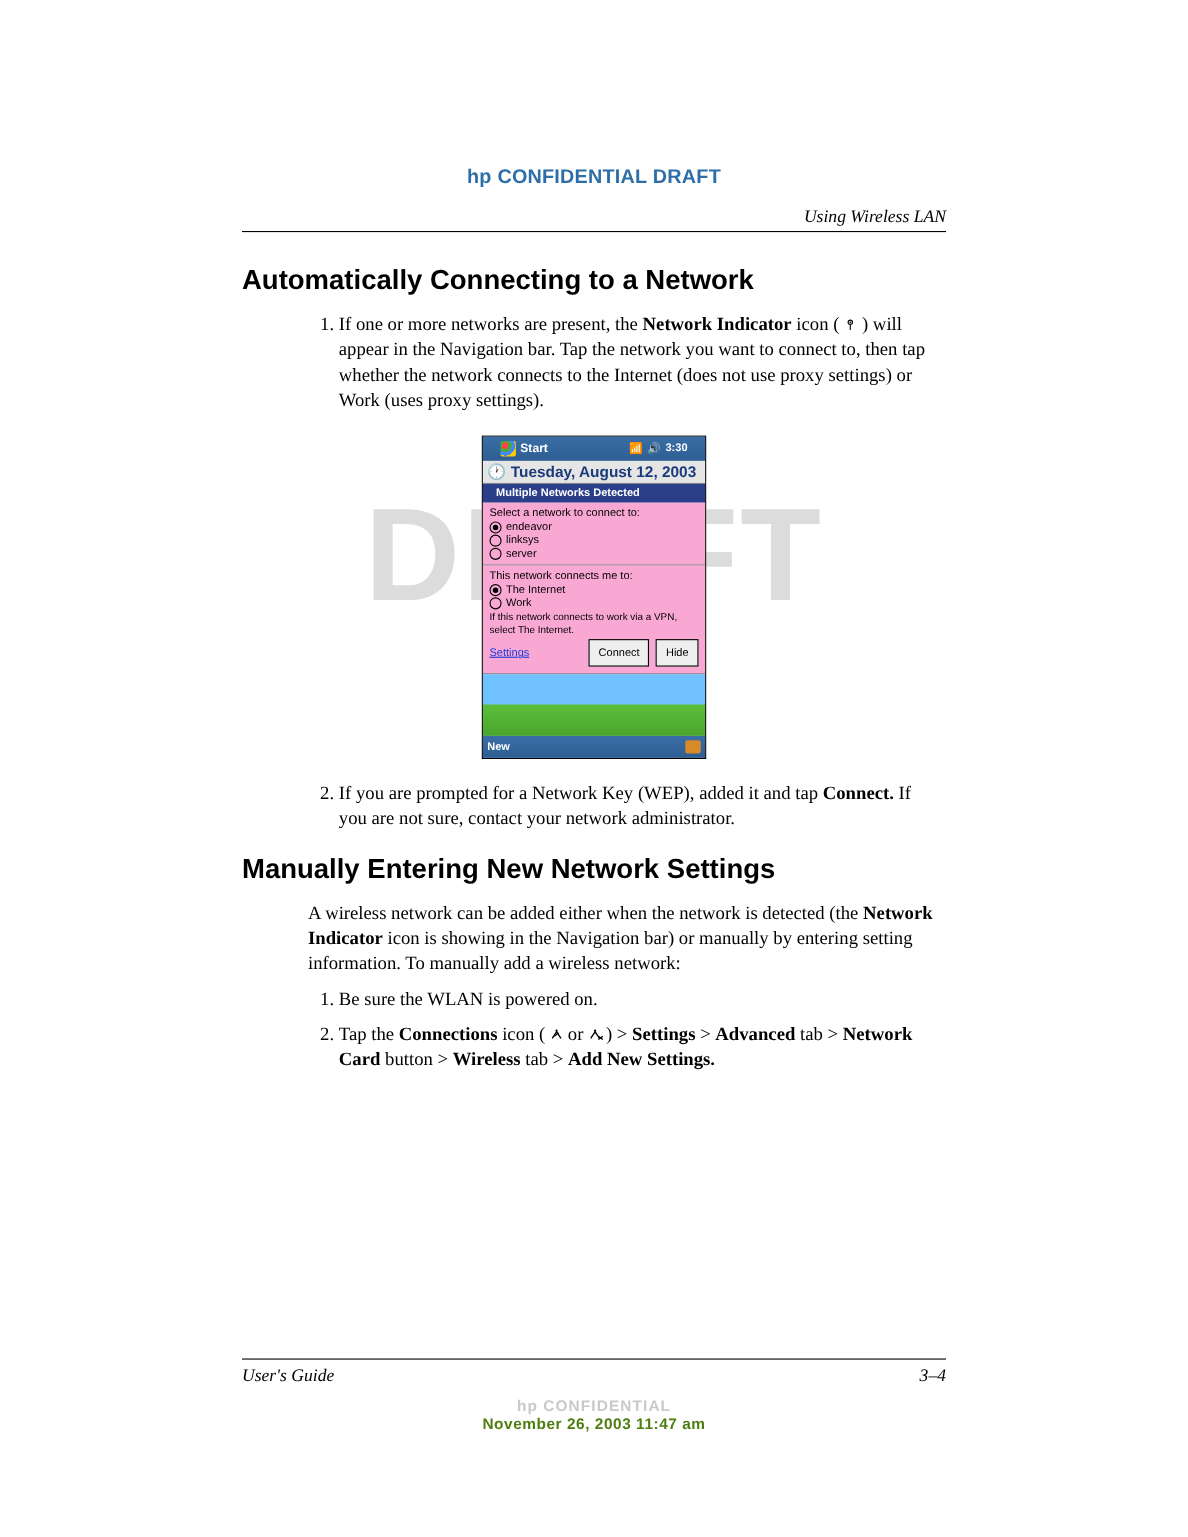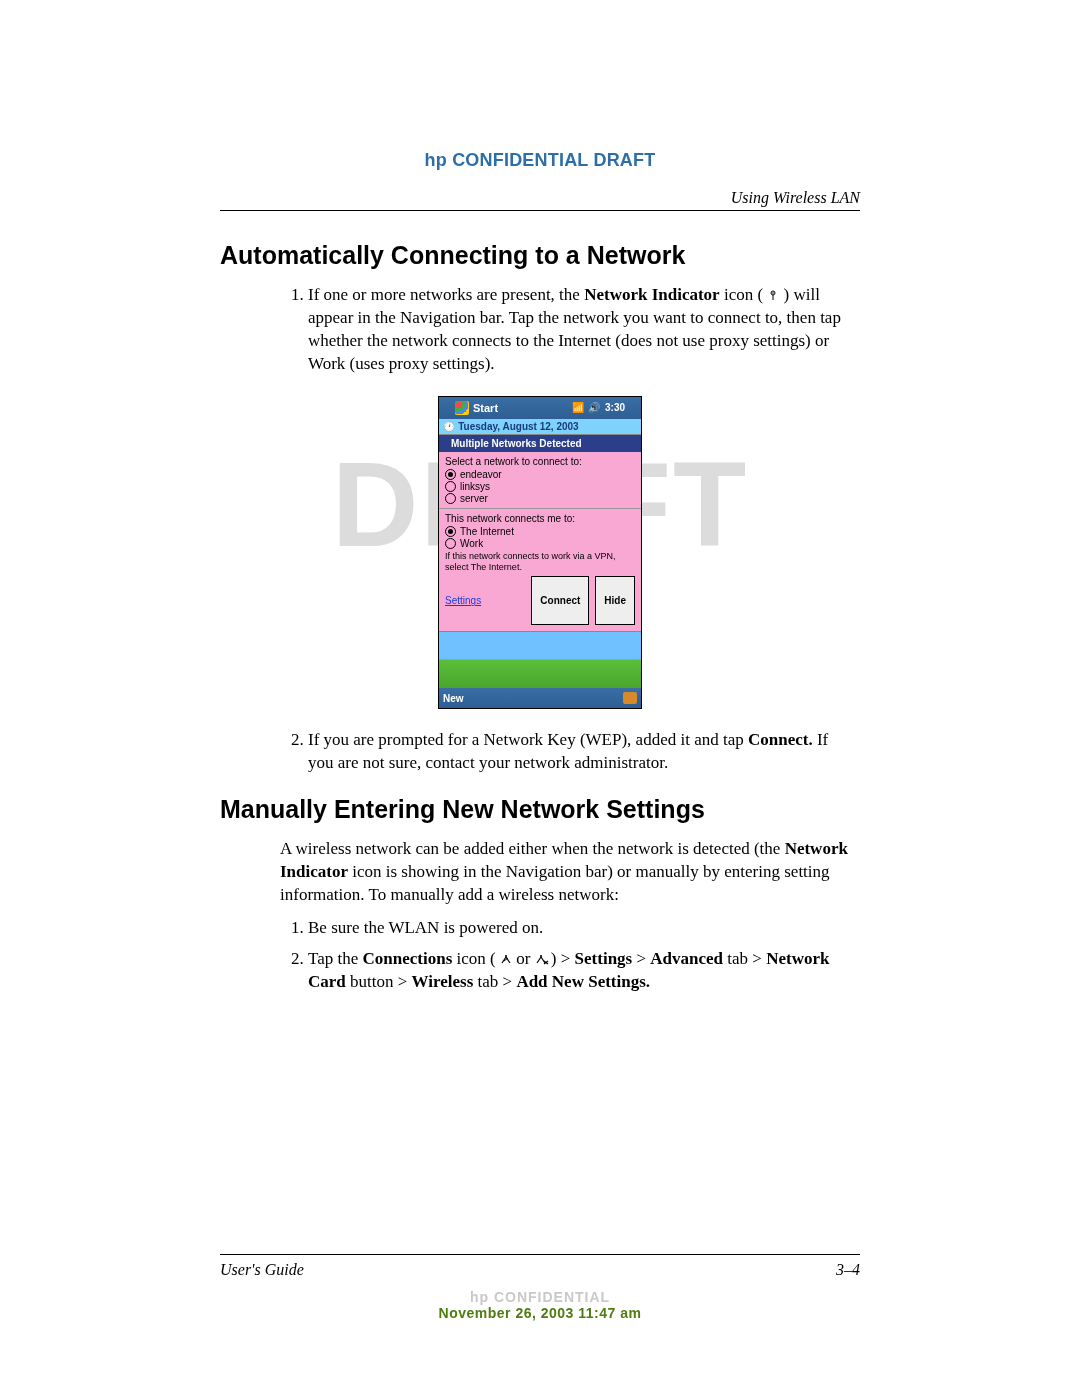--- a/index.html
+++ b/index.html
@@ -107,23 +107,23 @@
   .pda-flag {
     width: 14px;
     height: 14px;
     background: radial-gradient(circle at 30% 30%, #f44 3px, #4a4 3px 6px, #48f 6px 9px, #fc0 9px);
     border-radius: 2px;
     margin-right: 4px;
   }
   .pda-titlebar .spacer { flex: 1; }
   .pda-ticon { margin-left: 4px; font-size: 10px; }
   .pda-date {
-    background: #7dd3fc;
+    background: #e5e5e5;
     color: #1a3a7a;
-    font-size: 10px;
+    font-size: 14px;
     padding: 2px 4px;
     border-bottom: 1px solid #888;
     font-weight: bold;
   }
   .pda-band {
     background: #2a3e8a;
     color: #fff;
     font-weight: bold;
     font-size: 10px;
     padding: 3px 12px;
@@ -154,22 +154,22 @@
     display: flex;
     align-items: center;
     gap: 6px;
     margin-top: 4px;
   }
   .pda-link { color: #1a3adf; text-decoration: underline; flex: 1; }
   .pda-btn {
     font-size: 10px;
     background: #eee;
     border: 1px solid #000;
-    padding: 18px 8px;
-    font-weight: bold;
+    padding: 6px 8px;
+    font-weight: normal;
   }
   .pda-desktop {
     height: 56px;
     background: linear-gradient(#6fc2ff 0%, #6fc2ff 48%, #5bbf3a 50%, #4aa52d 100%);
   }
   .pda-taskbar {
     background: linear-gradient(#3a6ea5, #2e5e93);
     color: #fff;
     font-weight: bold;
     font-size: 10px;

